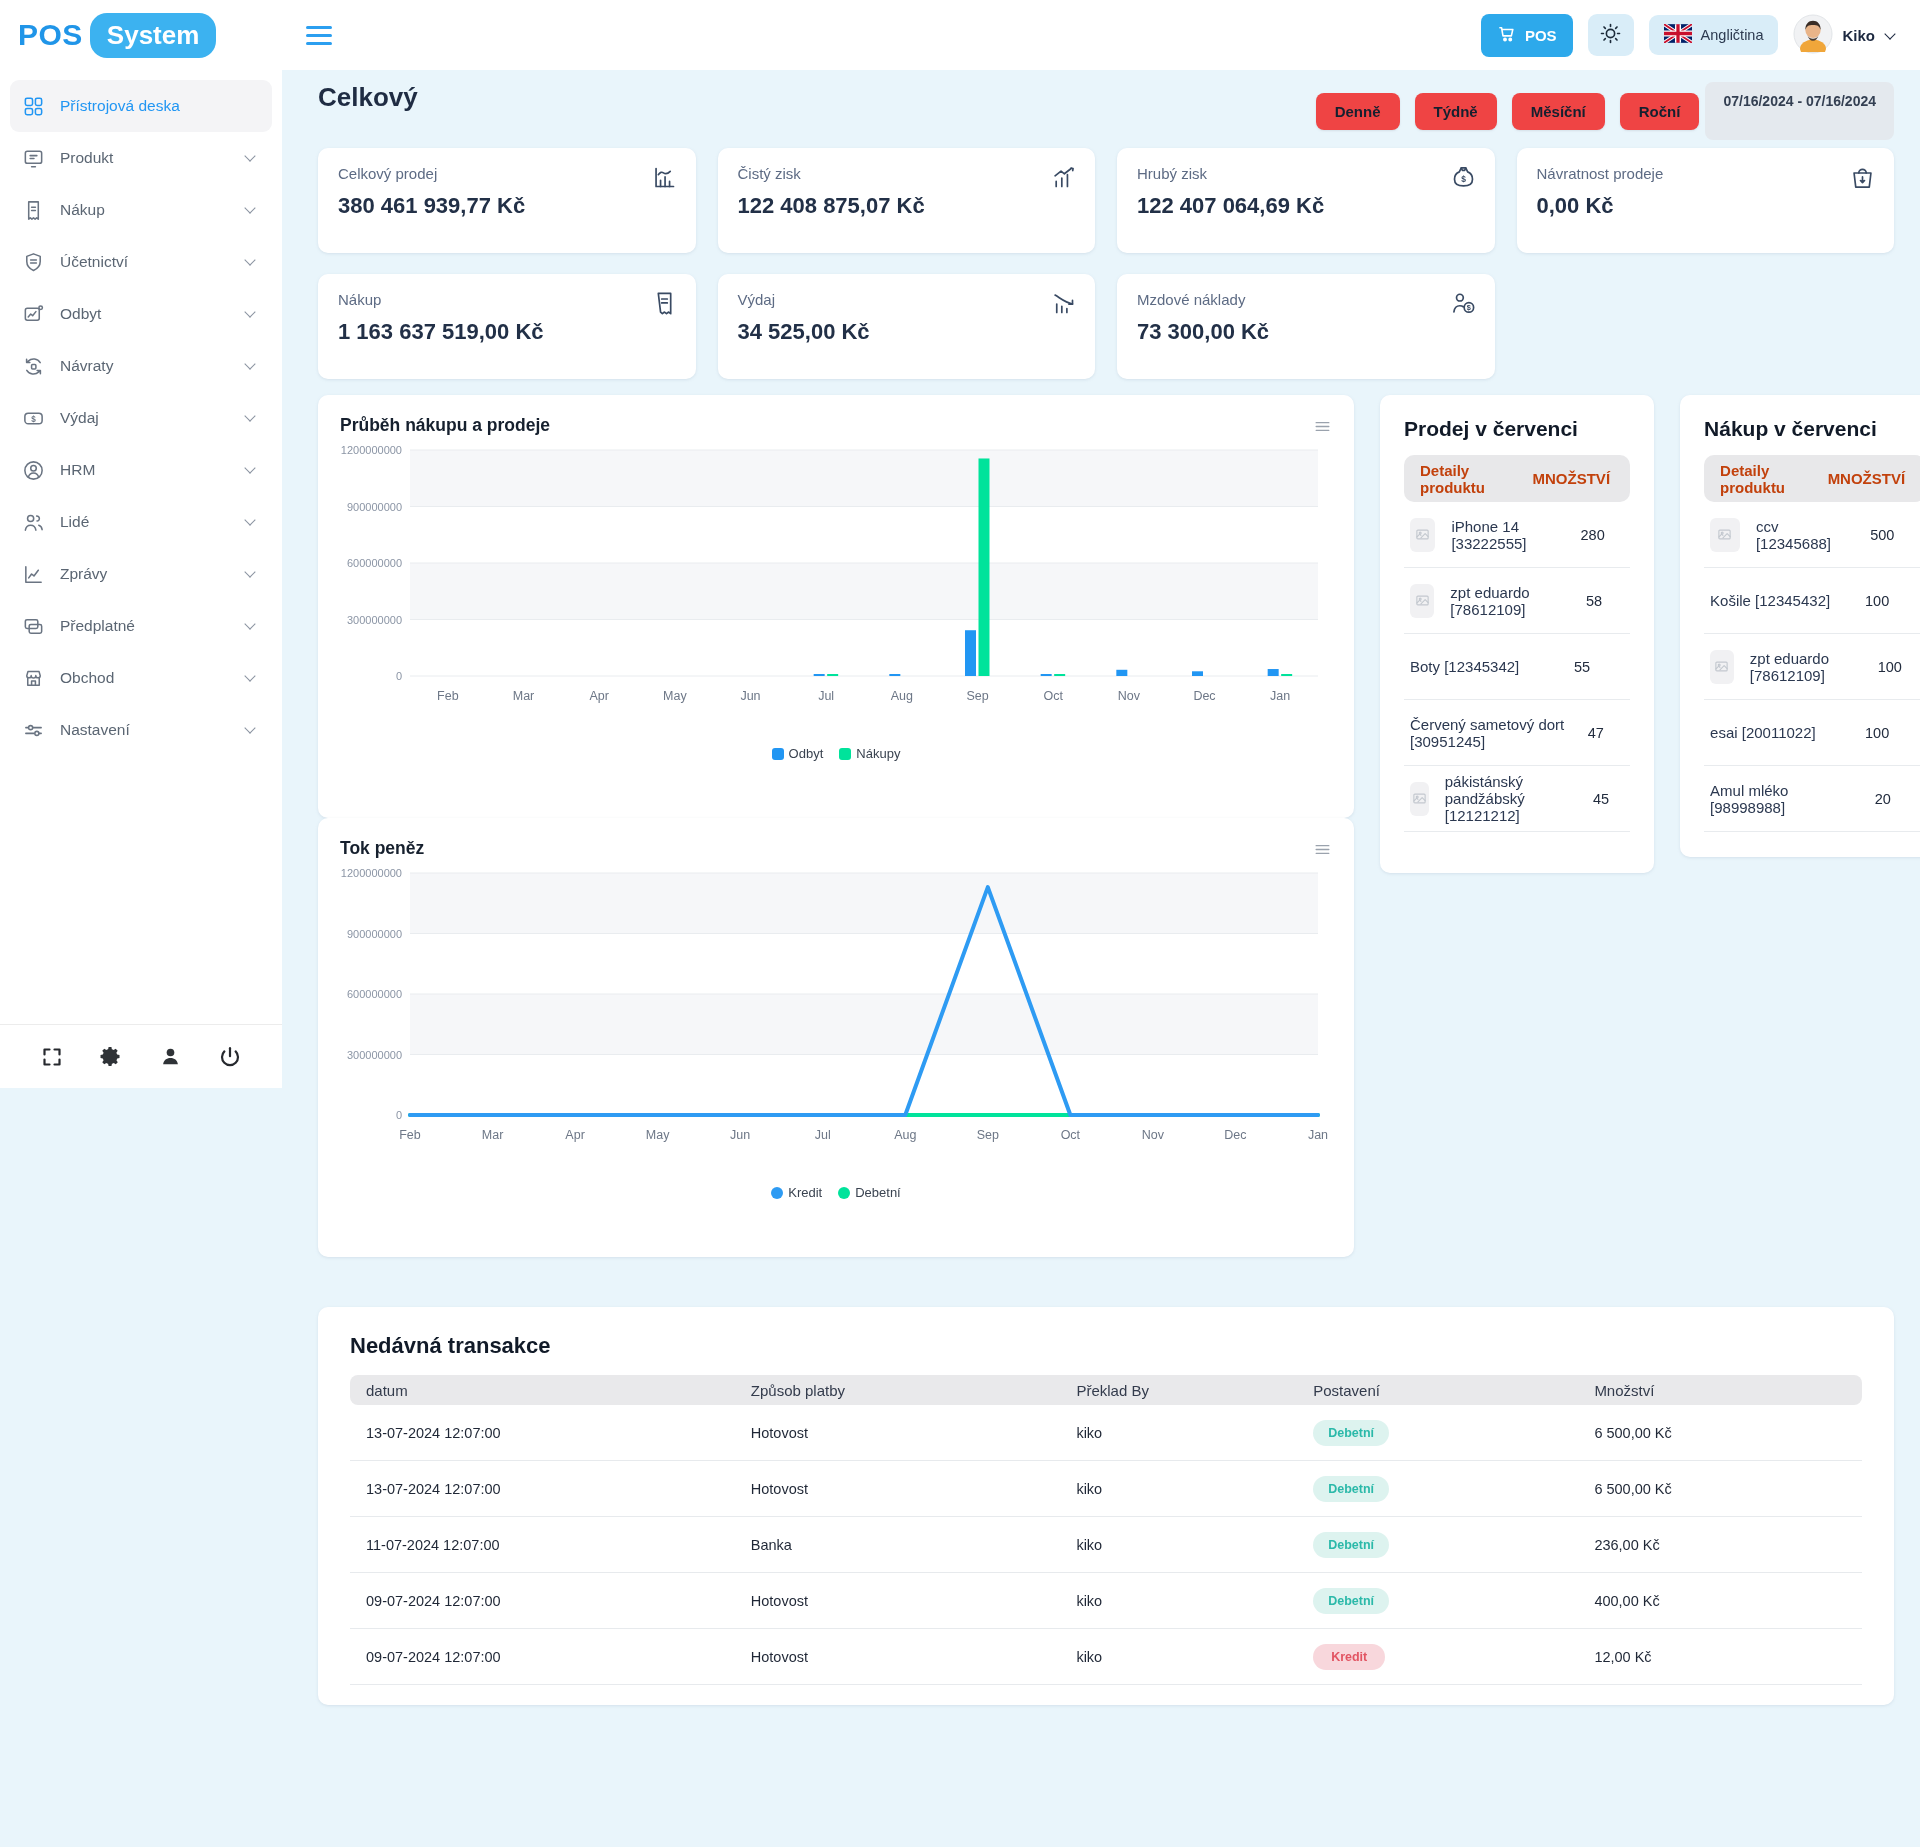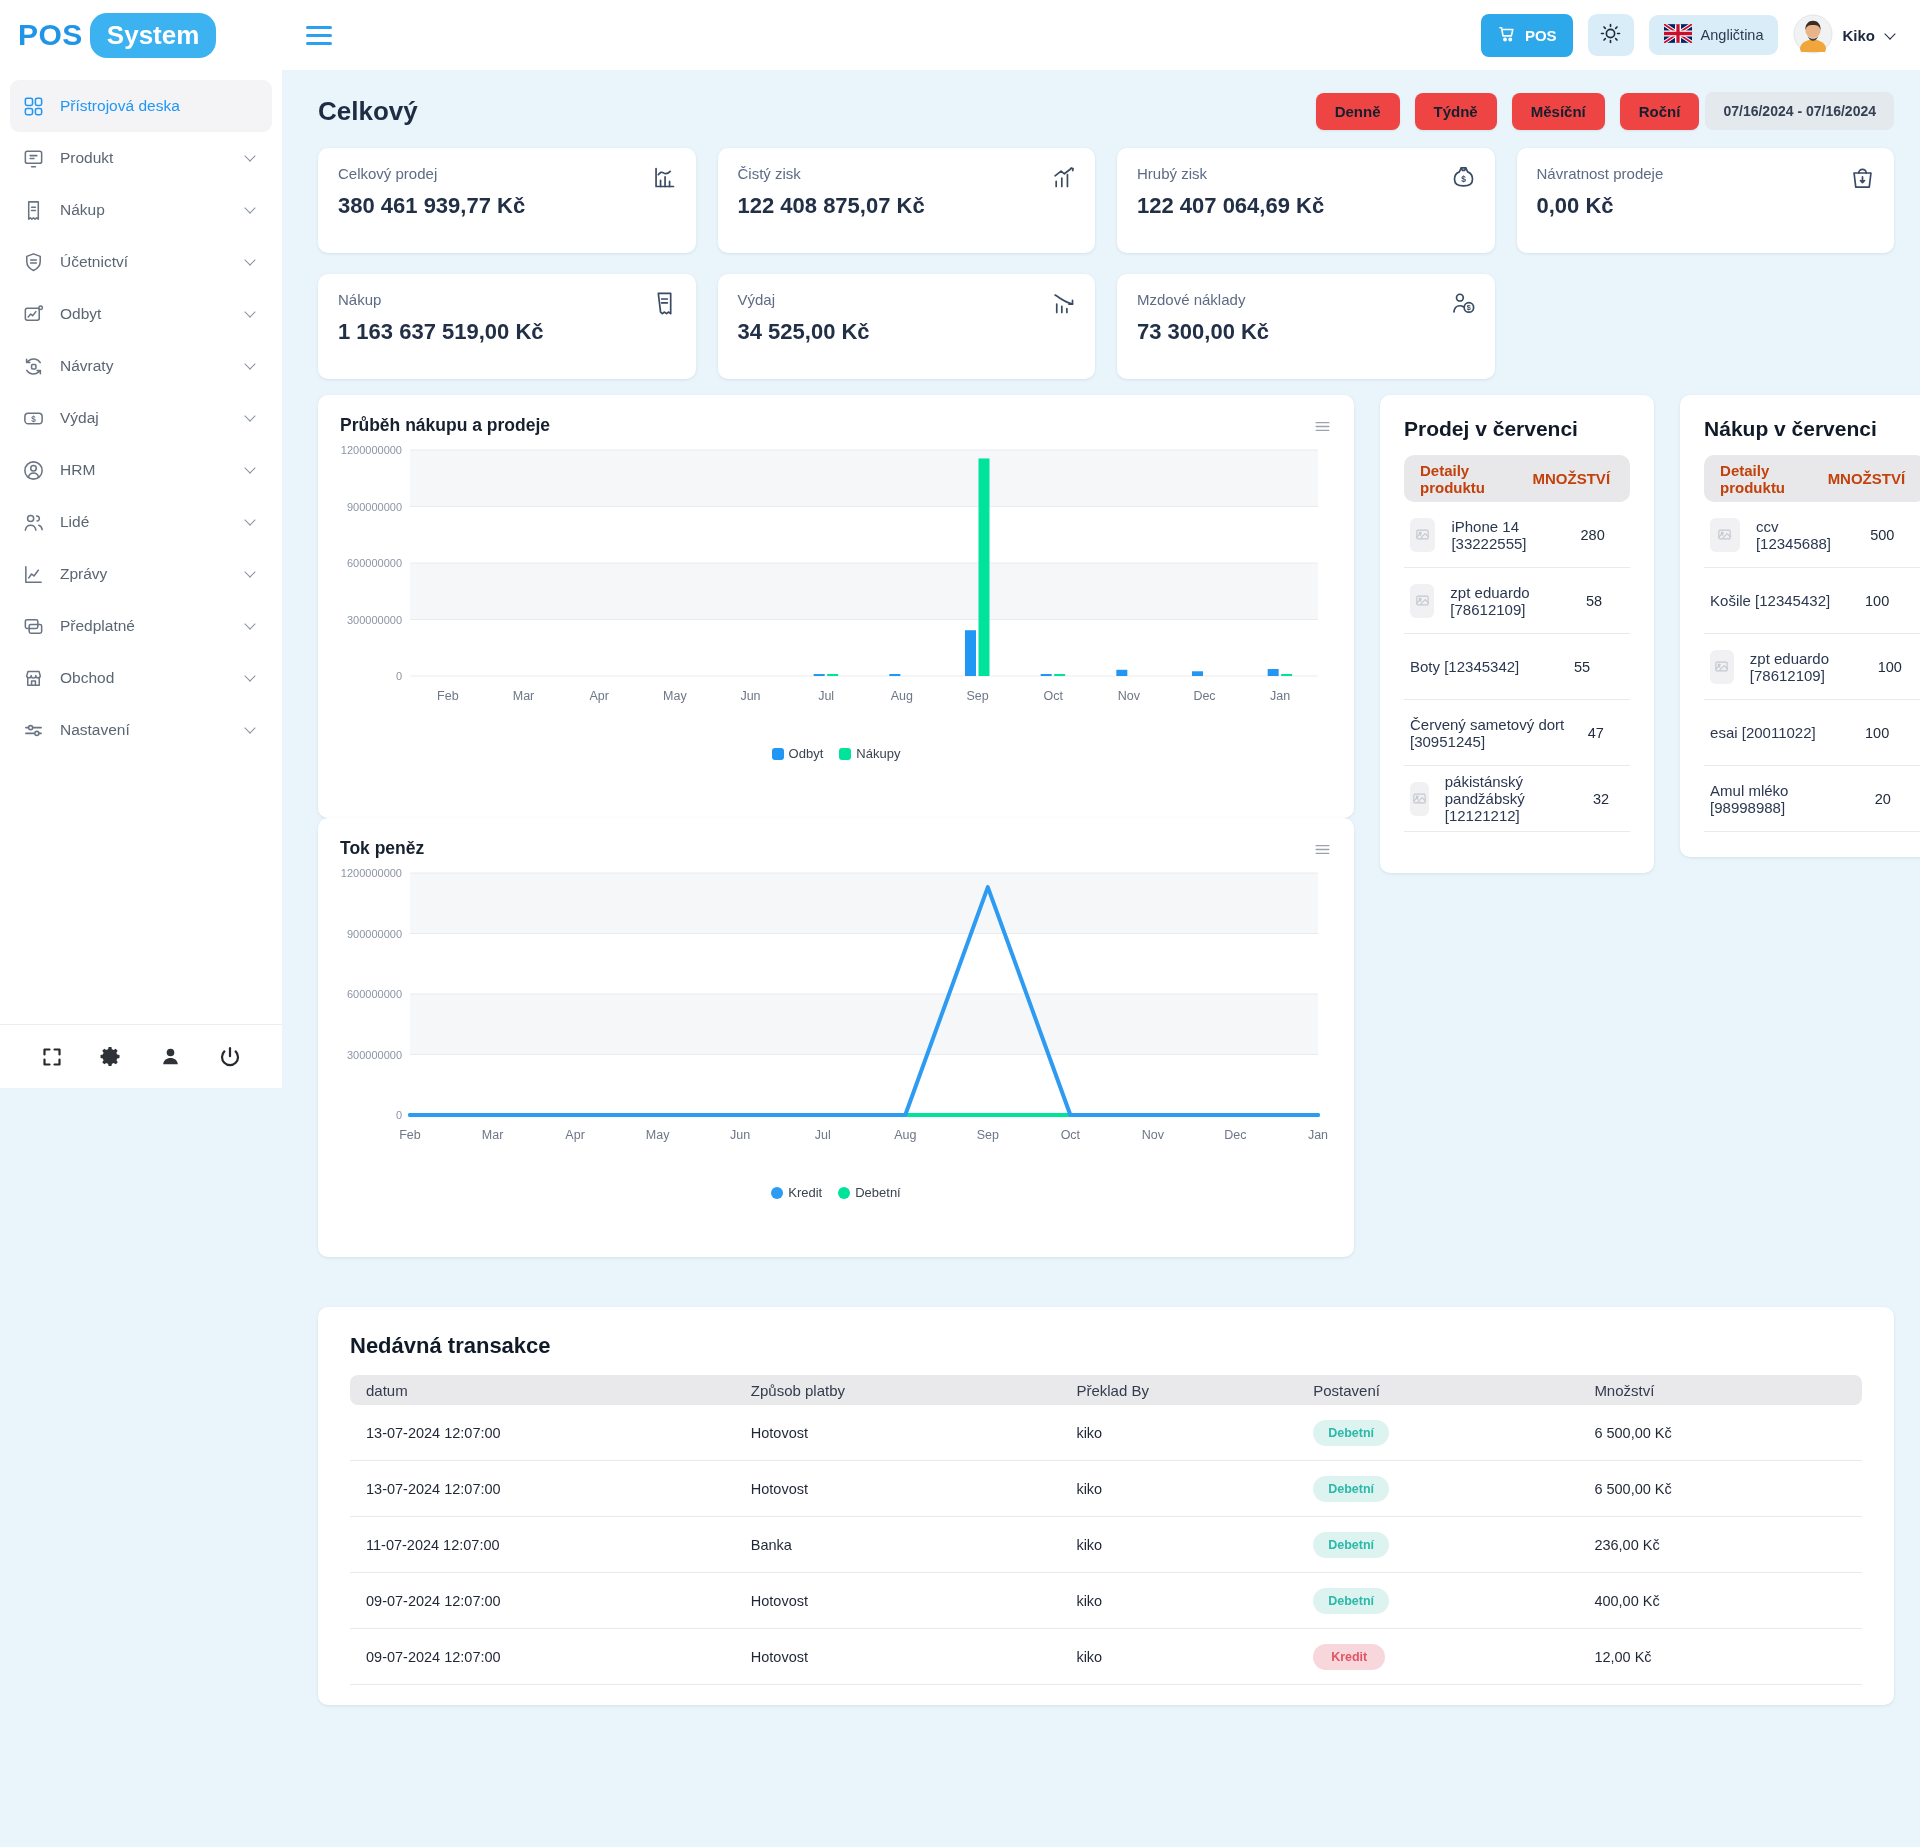--- a/index.html
+++ b/index.html
@@ -30,21 +30,21 @@
   .top-right{margin-left:auto;display:flex;align-items:center;gap:15px}
   .pos-btn{border:none;background:#2da9eb;color:#fff;border-radius:8px;padding:10px 16px;font-weight:700;font-size:15px;display:flex;align-items:center;gap:8px;cursor:pointer;font-family:inherit}
   .chip{background:#d9edf8;border-radius:9px;display:flex;align-items:center;justify-content:center;cursor:pointer}
   .icon-chip{width:46px;height:42px;color:#1c2b3a}
   .lang-chip{padding:9px 15px;gap:9px;font-size:14.5px;color:#2c3a50}
   .user{display:flex;align-items:center;gap:9px;font-size:15px;font-weight:600;color:#1d2940;cursor:pointer}
   .chev.dark{border-color:#1d2940;margin:0 0 3px 2px}
 
   
   .content{padding:12px 26px 0 36px}
-  .header-row{display:flex;align-items:center;height:58px}
+  .header-row{display:flex;height:58px}
   .page-title{font-size:26px;font-weight:800;color:#1f2c43}
   .period-group{margin-left:auto;display:flex;align-items:center;gap:15px}
   .period-btn{border:none;background:#ef4444;border-radius:8px;padding:10px 19px;font-weight:700;font-size:15px;color:#15202f;cursor:pointer;font-family:inherit;box-shadow:0 1px 2px rgba(150,165,180,.25)}
   .date-chip{background:#e4e9ee;border-radius:8px;padding:11px 18px;font-size:14px;font-weight:600;color:#333f52;margin-left:6px}
 
   .stats{display:grid;grid-template-columns:repeat(4,1fr);gap:21px 22px;margin-top:8px}
   .stat-card{background:#fff;border-radius:10px;height:105px;padding:17px 20px;position:relative;box-shadow:0 1px 3px rgba(150,170,190,.25)}
   .stat-label{font-size:15px;color:#5d6b84}
   .stat-value{font-size:22px;font-weight:800;color:#223047;margin-top:11px}
   .stat-ic{position:absolute;top:16px;right:18px;color:#394a63}
@@ -511,21 +511,21 @@
                 </div>
                 <div class="prow">
                   <span class="thumb">
                     <svg width="15" height="15" viewBox="0 0 24 24" fill="none" stroke="currentColor" stroke-width="1.8" stroke-linecap="round" stroke-linejoin="round">
                       <rect x="3" y="5" width="18" height="14" rx="1.5"></rect>
                       <circle cx="8.3" cy="9.6" r="1.5"></circle>
                       <path d="M21 15.5l-4.8-4.8-6.7 6.7M9.5 13.5l-2-2-4.5 4.5"></path>
                     </svg>
                   </span>
                   <span class="pname">pákistánský pandžábský [12121212]</span>
-                  <span class="pqty">32</span>
+                  <span class="pqty">45</span>
                 </div>
               </div>
           </div>
           <div class="card panel p2">
             <div class="panel-title">Nákup v červenci</div>
             <div class="ptable-head">
               <span>Detaily produktu</span>
               <span class="qh">MNOŽSTVÍ</span>
             </div>
             <div id="purchase-rows">

